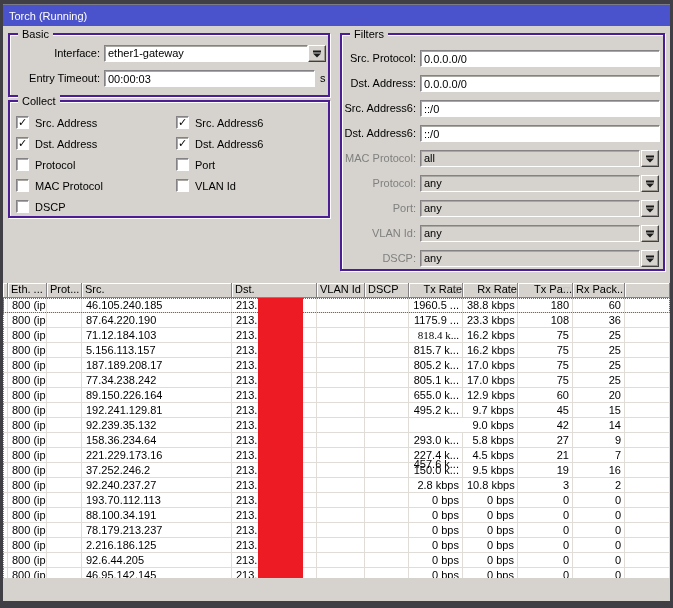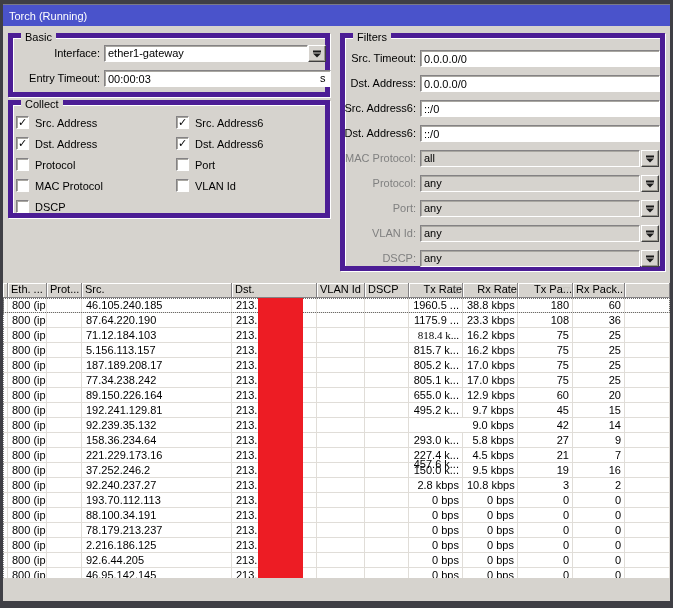--- a/index.html
+++ b/index.html
@@ -8,21 +8,21 @@
   }
   *{box-sizing:border-box; margin:0; padding:0;}
   body{background:#d6d3ce; font-family:"Liberation Sans","DejaVu Sans",sans-serif; font-size:11px; color:#000;}
   .window{position:relative; width:673px; height:608px; background:var(--win-bg);
     border:solid #3f3f45; border-width:4px 3px 7px 3px; overflow:hidden;}
   .canvas{position:absolute; inset:0;}
 
   .titlebar{position:absolute; left:0; top:0; width:667px; height:22px; background:var(--title);
     color:#fff; line-height:22px; padding-left:6px; border-top:1px solid #7a7a88;}
 
-  .group{position:absolute; border:5px solid #4c1d95; box-shadow:inset 1px 1px 0 #fff,1px 1px 0 #fff;}
+  .group{position:absolute; border:2px solid #4c1d95; box-shadow:inset 1px 1px 0 #fff,1px 1px 0 #fff;}
   .group>.legend{position:absolute; top:-7px; left:8px; background:var(--win-bg); padding:0 4px; line-height:13px;}
 
   .lbl{position:absolute; height:13px; line-height:13px; white-space:nowrap;}
   .r-lbl{text-align:right;}
   .dim{color:#808080;}
 
   .sunken{background:#fff; border:1px solid; border-color:var(--dk) var(--lt) var(--lt) var(--dk);
     box-shadow:inset 1px 1px 0 #a9a7a1;}
   .field{position:absolute; height:17px; line-height:15px; padding:0 3px; font-size:11px;
     font-family:"Liberation Sans","DejaVu Sans",sans-serif; white-space:nowrap; overflow:hidden;}
@@ -88,21 +88,21 @@
     </div>
     <div class="lbl r-lbl" style="left:5px; top:43px; width:92px;">Interface:</div>
     <div class="field sunken" style="left:101px; top:41px; width:204px;">ether1-gateway</div>
     <div class="btn3d" style="left:305px; top:41px; width:18px; height:17px;">
       <span class="dd-ico">
           <span class="bar"></span>
           <span class="tri"></span>
         </span>
     </div>
     <div class="lbl r-lbl" style="left:5px; top:68px; width:92px;">Entry Timeout:</div>
-    <input class="field sunken" style="left: 101px; top: 66px; width: 227px;" value="00:00:03">
+    <input class="field sunken" style="left: 101px; top: 66px; width: 211px;" value="00:00:03">
     <div class="lbl" style="left:317px; top:68px;">s</div>
 
     <div class="group" style="left:5px; top:96px; width:322px; height:118px;">
       <span class="legend">Collect</span>
     </div>
     <div class="cb-grid">
         <div class="cb-row">
           <span class="cb">✓</span>
           <span class="cb-lb">Src. Address</span>
         </div>
@@ -138,21 +138,21 @@
           <span class="cb"></span>
           <span class="cb-lb">VLAN Id</span>
         </div>
       </div>
 
     <div class="group" style="left:337px; top:29px; width:325px; height:238px;">
       <span class="legend">Filters</span>
     </div>
     <div>
         <div class="frow" style="top: 46px;">
-          <div class="flabel">Src. Timeout:</div>
+          <div class="flabel">Src. Protocol:</div>
           <input class="field sunken ffield" value="0.0.0.0/0" style="">
         </div>
         <div class="frow" style="top: 71px;">
           <div class="flabel">Dst. Address:</div>
           <input class="field sunken ffield" value="0.0.0.0/0" style="">
         </div>
         <div class="frow" style="top: 96px;">
           <div class="flabel">Src. Address6:</div>
           <input class="field sunken ffield" value="::/0" style="">
         </div>

